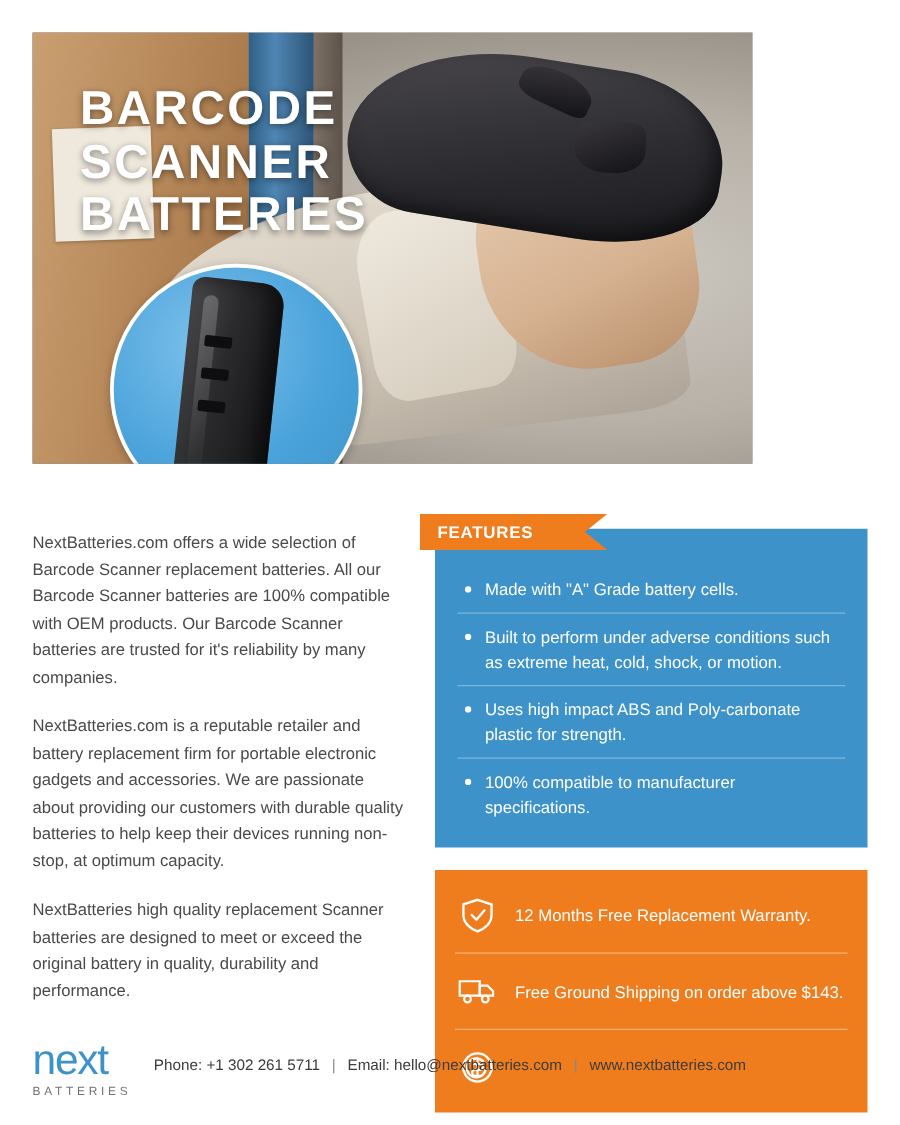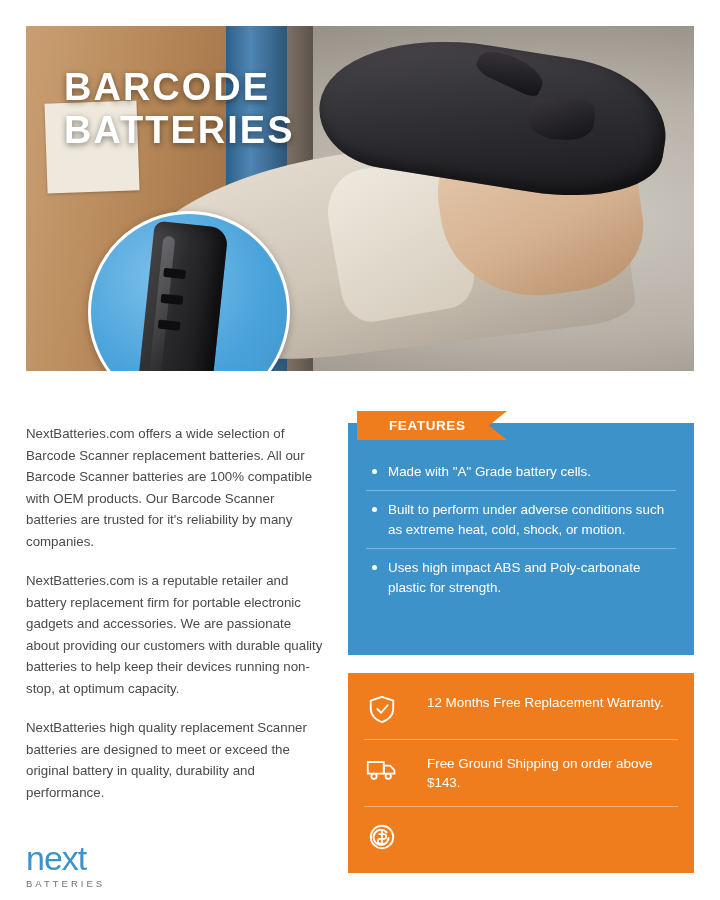--- a/index.html
+++ b/index.html
@@ -18,21 +18,21 @@
     position: relative;
     width: 720px;
     height: 900px;
     box-sizing: border-box;
     padding: 26px 26px 0 26px;
   }
 
   
   .hero {
     position: relative;
-    width: 668px;
+    width: 576px;
     height: 345px;
     overflow: hidden;
     background: #8d8a85;
   }
   
   .hero-bg {
     position: absolute;
     inset: 0;
     background:
       
@@ -191,25 +191,24 @@
     box-sizing: border-box;
   }
   .ribbon {
     position: absolute;
     left: -12px; top: -12px;
     background: #f07d1d;
     color: #ffffff;
     font-size: 13.5px;
     font-weight: bold;
     letter-spacing: .6px;
-    padding: 7px 26px 7px 32px;
+    padding: 7px 26px 7px 14px;
     clip-path: polygon(0 0, 100% 0, 88% 50%, 100% 100%, 0 100%);
     width: 150px;
     box-sizing: border-box;
-    margin-left: 21px;
   }
   .ribbon:after {
     content: "";
     position: absolute;
     left: 0; top: 100%;
     border-left: 12px solid transparent;
     border-top: 7px solid #b95a09;
   }
   .feature-list {
     list-style: none;
@@ -237,22 +236,22 @@
 
   
   .guarantees {
     background: #f07d1d;
     color: #ffffff;
     margin-top: 18px;
     padding: 6px 16px;
   }
   .g-row {
     display: flex;
-    align-items: flex-start;
-    gap: 29px;
+    align-items: center;
+    gap: 14px;
     padding: 14px 2px;
     border-bottom: 1px solid rgba(255,255,255,.4);
   }
   .g-row:last-child {
     border-bottom: none;
   }
   .g-icon {
     flex: 0 0 32px;
     width: 32px; height: 32px;
     display: flex;
@@ -260,21 +259,21 @@
     justify-content: center;
   }
   .g-text {
     font-size: 13.4px;
     line-height: 1.42;
   }
 
   
   .footer {
     position: absolute;
-    left: 26px; bottom: 12px;
+    left: 26px; bottom: 22px;
     width: 668px;
     display: flex;
     align-items: center;
     gap: 18px;
   }
   .logo {
     flex: 0 0 auto;
     line-height: 1;
   }
   .logo-next {
@@ -312,20 +311,21 @@
     <div class="hero-arm"></div>
     <div class="hero-cuff"></div>
     <div class="hero-hand"></div>
     <div class="scanner">
       <div class="scanner-head"></div>
       <div class="scanner-grip"></div>
     </div>
 
     <div class="hero-title">
       <div>BARCODE</div>
+      <div>SCANNER</div>
       <div>BATTERIES</div>
     </div>
 
     <div class="battery-circle">
       <div class="battery">
         <div class="battery-nub"></div>
       </div>
     </div>
   </div>
 
@@ -338,20 +338,21 @@
     </div>
 
     <div class="col-right">
 
       <div class="features">
         <div class="ribbon">FEATURES</div>
         <ul class="feature-list">
           <li>Made with "A" Grade battery cells.</li>
           <li>Built to perform under adverse conditions such as extreme heat, cold, shock, or motion.</li>
           <li>Uses high impact ABS and Poly-carbonate plastic for strength.</li>
+          <li>100% compatible to manufacturer specifications.</li>
         </ul>
       </div>
 
       <div class="guarantees">
 
         <div class="g-row">
           <div class="g-icon">
             <svg width="30" height="30" viewBox="0 0 32 32" aria-hidden="true">
               <path d="M16 3 L28 7 V16 C28 23 22 28 16 30 C10 28 4 23 4 16 V7 Z" fill="none" stroke="#ffffff" stroke-width="2"></path>
               <path d="M11 16 l4 4 l7 -8" fill="none" stroke="#ffffff" stroke-width="2" stroke-linecap="round" stroke-linejoin="round"></path>
@@ -385,15 +386,22 @@
 
       </div>
     </div>
   </div>
 
   <div class="footer">
     <div class="logo">
       <div class="logo-next">next</div>
       <div class="logo-batteries">BATTERIES</div>
     </div>
+    <div class="contact">
+      <span>Phone: +1 302 261 5711</span>
+      <span class="sep">|</span>
+      <span>Email: hello@nextbatteries.com</span>
+      <span class="sep">|</span>
+      <span>www.nextbatteries.com</span>
+    </div>
   </div>
 
 </div>
 
 </body></html>

